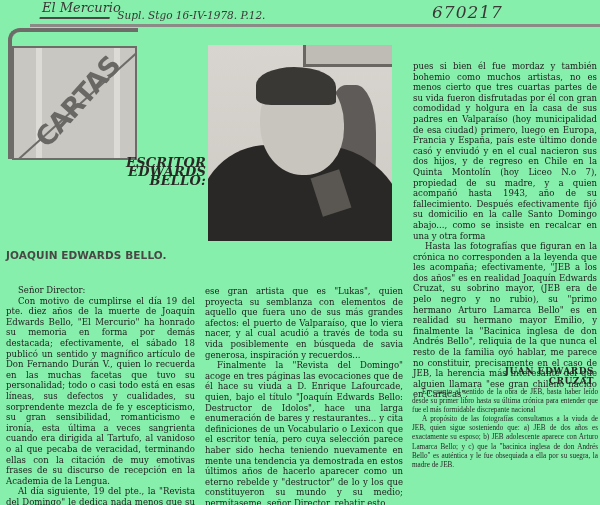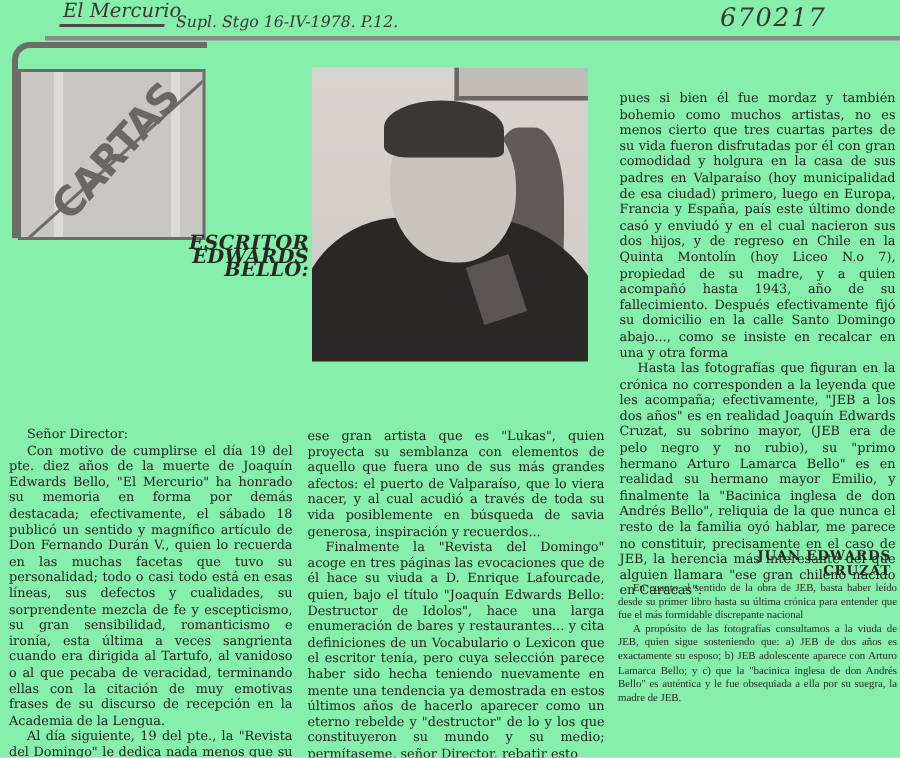--- a/index.html
+++ b/index.html
@@ -7,21 +7,21 @@
   body {
     background: #f1efe9;
     font-family: "DejaVu Serif", serif;
     color: #2a2725;
     position: relative;
   }
   .page { position: absolute; left: 0; top: 0; width: 600px; height: 505px; background: #86efac; }
   .hw-line1 { position: absolute; left: 42px; top: 0px; font-size: 13px; font-style: italic; color:#3a3835; }
   .hw-line2 { position: absolute; left: 40px; top: 9px; font-size: 10.5px; font-style: italic; color:#3a3835; white-space: nowrap; }
   .hw-scribble { display:inline-block; width: 70px; height: 6px; border-bottom: 2px solid #4a4744; transform: skewX(-10deg); margin-right: 4px; vertical-align: middle; }
-  .hw-code { position: absolute; left: 432px; top: 2px; font-size: 17px; font-style: italic; color:#3a3835; letter-spacing: 1px; margin-left: 48px; }
+  .hw-code { position: absolute; left: 432px; top: 2px; font-size: 17px; font-style: italic; color:#3a3835; letter-spacing: 1px; }
   .rule-top { position: absolute; left: 30px; top: 24px; width: 570px; height: 3px; background: #8c8a86; }
 
   
   .cartas-frame {
     position: absolute; left: 8px; top: 28px; width: 130px; height: 131px;
     border-left: 4px solid #6e6c69; border-top: 4px solid #6e6c69;
     border-radius: 12px 0 0 0;
   }
   .cartas-box {
     position: absolute; left: 12px; top: 46px; width: 125px; height: 114px;
@@ -115,20 +115,21 @@
   <div class="photo">
     <div class="wall"></div>
     <div class="frame"></div>
     <div class="shadow"></div>
     <div class="suit"></div>
     <div class="collar"></div>
     <div class="head"></div>
     <div class="hair"></div>
   </div>
 
+  <div class="headline">JOAQUIN EDWARDS BELLO.</div>
 
   <div class="col col1">
     <p class="salutation">Señor Director:</p>
     <p class="ind">Con motivo de cumplirse el día 19 del pte. diez años de la muerte de Joaquín Edwards Bello, "El Mercurio" ha honrado su memoria en forma por demás destacada; efectivamente, el sábado 18 publicó un sentido y magnífico artículo de Don Fernando Durán V., quien lo recuerda en las muchas facetas que tuvo su personalidad; todo o casi todo está en esas líneas, sus defectos y cualidades, su sorprendente mezcla de fe y escepticismo, su gran sensibilidad, romanticismo e ironía, esta última a veces sangrienta cuando era dirigida al Tartufo, al vanidoso o al que pecaba de veracidad, terminando ellas con la citación de muy emotivas frases de su discurso de recepción en la Academia de la Lengua.</p>
     <p class="ind">Al día siguiente, 19 del pte., la "Revista del Domingo" le dedica nada menos que su portada, con una creación genial de</p>
   </div>
 
   <div class="col col2">
     <p>ese gran artista que es "Lukas", quien proyecta su semblanza con elementos de aquello que fuera uno de sus más grandes afectos: el puerto de Valparaíso, que lo viera nacer, y al cual acudió a través de toda su vida posiblemente en búsqueda de savia generosa, inspiración y recuerdos...</p>
     <p class="ind">Finalmente la "Revista del Domingo" acoge en tres páginas las evocaciones que de él hace su viuda a D. Enrique Lafourcade, quien, bajo el título "Joaquín Edwards Bello: Destructor de Idolos", hace una larga enumeración de bares y restaurantes... y cita definiciones de un Vocabulario o Lexicon que el escritor tenía, pero cuya selección parece haber sido hecha teniendo nuevamente en mente una tendencia ya demostrada en estos últimos años de hacerlo aparecer como un eterno rebelde y "destructor" de lo y los que constituyeron su mundo y su medio; permítaseme, señor Director, rebatir esto</p>

